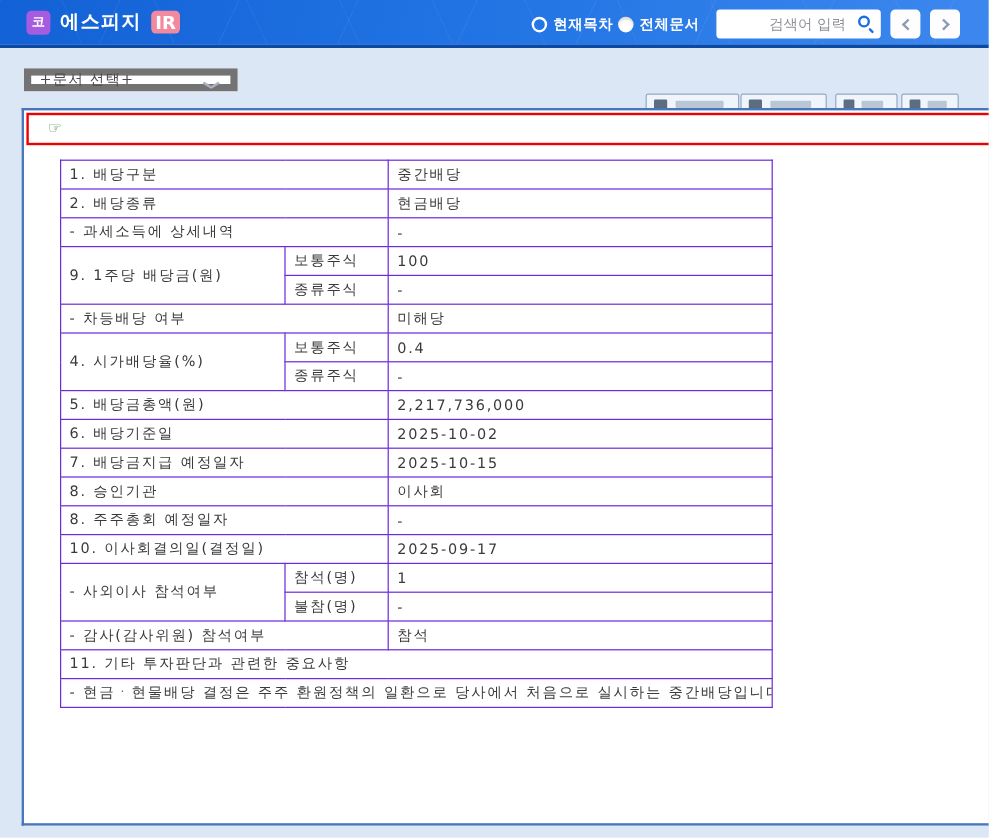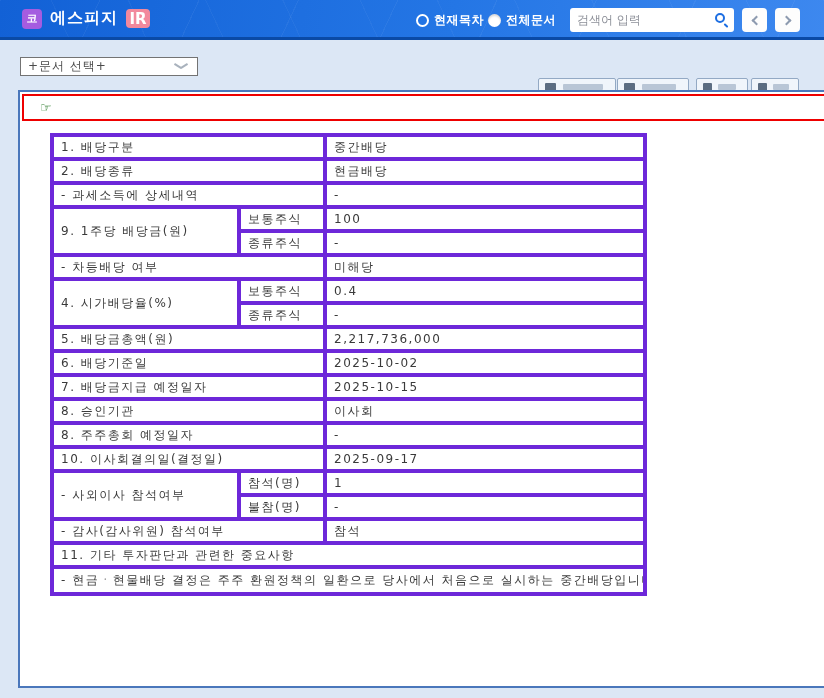--- a/index.html
+++ b/index.html
@@ -30,22 +30,22 @@
 
   .header-right { position:absolute; right:24px; top:0; height:40px; display:flex; align-items:center; gap:8px; }
   .radio-group { display:flex; align-items:center; gap:4px; margin-right:6px; }
   .radio-item { display:flex; align-items:center; gap:5px; cursor:pointer; }
   .radio-circle { width:13px; height:13px; border-radius:50%; }
   .radio-hollow { border:2.5px solid #fff; background:transparent; }
   .radio-solid  { background:#fff; box-shadow:inset 0 2px 2px rgba(0,0,0,0.15); }
   .radio-label { color:#fff; font-weight:bold; font-size:12px; letter-spacing:0.5px; }
 
   .search-box {
-    width:164px; height:24px; background:#fff; border-radius:3px;
-    display:flex; align-items:center; position:relative;
+    width:137px; height:24px; background:#fff; border-radius:3px;
+    display:flex; align-items:center; position:relative;padding-left:37px;
   }
   .search-input {
     border:none; outline:none; background:transparent;
     width:105px; height:20px; margin-left:7px; font-size:12px; color:#333;
     font-family:"DejaVu Sans","Liberation Sans",sans-serif;
   }
   .search-input::placeholder { color:#8d9099; }
   .magnifier { position:absolute; right:9px; top:5px; width:10px; height:10px;
     border:2px solid #1c6ee2; border-radius:50%; }
   .magnifier::after { content:""; position:absolute; left:8px; top:8px; width:2px; height:5px;
@@ -55,21 +55,21 @@
     width:25px; height:24px; background:#fdfdfd; border:none; border-radius:4px;
     display:flex; align-items:center; justify-content:center; cursor:pointer;
   }
   .chev { width:7px; height:7px; border-right:2px solid #8e9bb0; border-bottom:2px solid #8e9bb0; }
   .chev-left  { transform:rotate(135deg); margin-left:3px; }
   .chev-right { transform:rotate(-45deg); margin-right:3px; }
 
   
   .doc-select {
     position:absolute; left:20px; top:57px; width:178px; height:19px;
-    background:#fff; border:1px solid #737373; display:flex; align-items:center;
+    background:#fff; border:6px solid #737373; display:flex; align-items:center;
     cursor:pointer;
   }
   .doc-select-label { font-size:12px; color:#4a4a4a; margin-left:7px; letter-spacing:1px; }
   .select-chev { position:absolute; right:10px; top:5px; width:12px; height:7px; }
   .select-chev::before { content:""; position:absolute; left:0; top:0; width:8px; height:1.5px;
     background:#a9b2bd; transform:rotate(32deg); transform-origin:left top; }
   .select-chev::after { content:""; position:absolute; right:0; top:0; width:8px; height:1.5px;
     background:#a9b2bd; transform:rotate(-32deg); transform-origin:right top; }
 
   
@@ -103,21 +103,21 @@
   .doc-title {
     margin:14px 0 0 30px; font-size:17px; font-weight:bold; color:#1c1c1c;
     letter-spacing:4px;
   }
 
   table.disclosure {
     margin:12px 0 0 30px; border-collapse:collapse; table-layout:fixed;
     width:593px; font-size:12px; color:#3a3a3a;
   }
   table.disclosure td {
-    border:4px solid #6d28d9; height:24px; padding:0 0 0 7px;
+    border:1px solid #6d28d9; height:24px; padding:0 0 0 7px;
     letter-spacing:1.5px; overflow:hidden; white-space:nowrap;
   }
   td.c-label { }
   td.c-val { letter-spacing:1px; }
   td.t-block {
     white-space:normal; vertical-align:top; padding:3px 6px 0 7px;
     line-height:22.5px; height:92px; letter-spacing:1.5px;
   }
 </style>
 </head>

